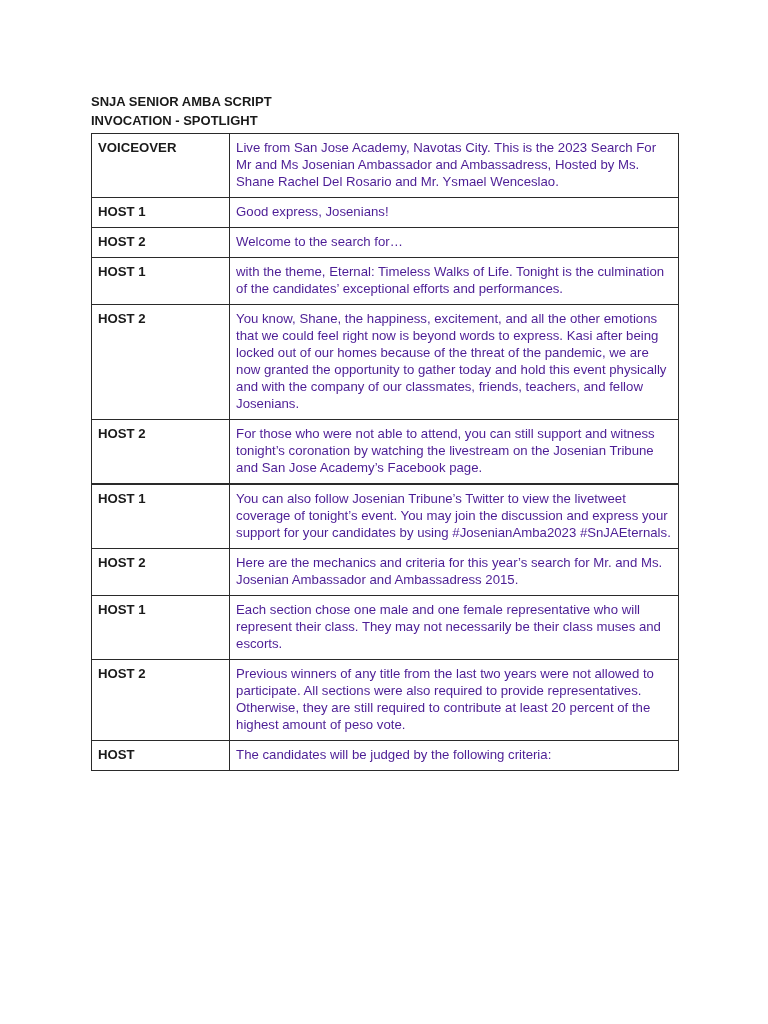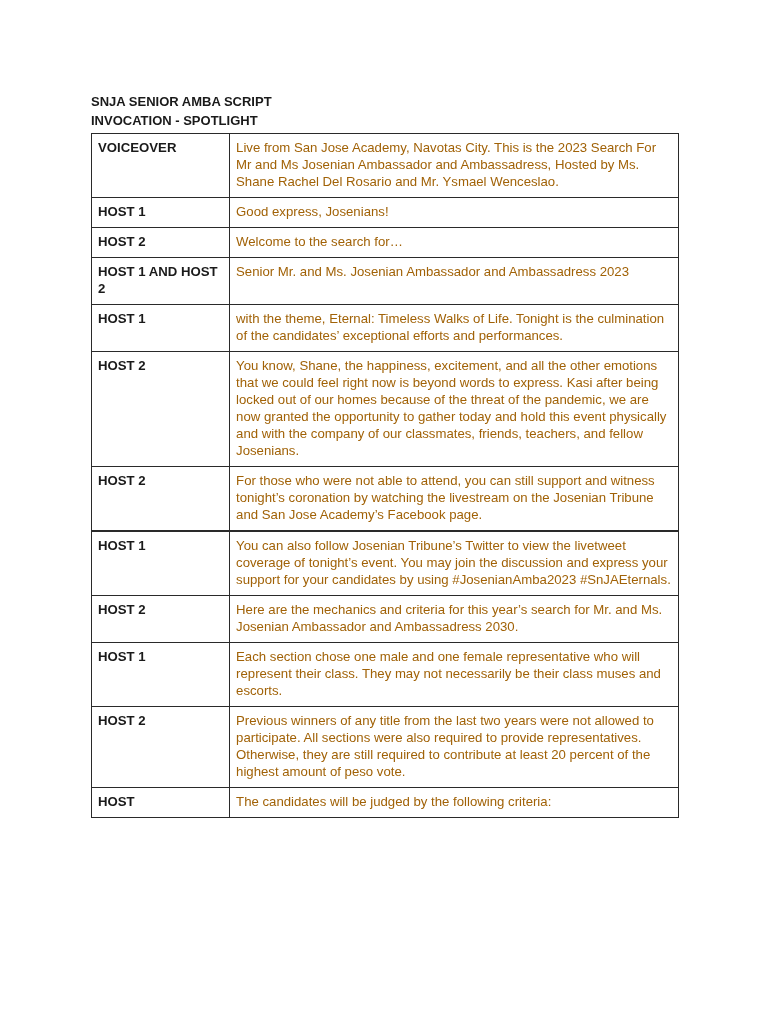--- a/index.html
+++ b/index.html
@@ -40,21 +40,21 @@
       border: 1px solid #2a2a2a;
       vertical-align: top;
       padding: 5px 6px 7px 6px;
     }
     td.speaker {
       width: 126px;
       font-weight: bold;
     }
     td.line {
       width: 442px;
-      color: #a16207;
+      color: #4c1d95;
     }
     td.speaker.red {
       color: #b3151b;
     }
     td.line.bold {
       font-weight: bold;
       color: #1a1a1a;
     }
     tr.thick-top td {
       border-top: 2px solid #2a2a2a;
@@ -75,42 +75,38 @@
       </tr>
       <tr>
         <td class="speaker">HOST 1</td>
         <td class="line">Good express, Josenians!</td>
       </tr>
       <tr>
         <td class="speaker">HOST 2</td>
         <td class="line">Welcome to the search for…</td>
       </tr>
       <tr>
-        <td class="speaker">HOST 1 AND HOST 2</td>
-        <td class="line">Senior Mr.  and Ms. Josenian Ambassador and Ambassadress 2023</td>
-      </tr>
-      <tr>
         <td class="speaker">HOST 1</td>
         <td class="line">with the theme, Eternal: Timeless Walks of Life. Tonight is the culmination of the candidates’ exceptional efforts and performances.</td>
       </tr>
       <tr>
         <td class="speaker">HOST 2</td>
         <td class="line">You know, Shane, the happiness, excitement, and all the other emotions that we could feel right now is beyond words to express. Kasi after being locked out of our homes because of the threat of the pandemic, we are now granted the opportunity to gather today and hold this event physically and with the company of our classmates, friends, teachers, and fellow Josenians.</td>
       </tr>
       <tr>
         <td class="speaker">HOST 2</td>
         <td class="line">For those who were not able to attend, you can still support and witness tonight’s coronation by watching the livestream on the Josenian Tribune and San Jose Academy’s Facebook page.</td>
       </tr>
       <tr class="thick-top">
         <td class="speaker">HOST 1</td>
         <td class="line">You can also follow Josenian Tribune’s Twitter to view the livetweet coverage of tonight’s event. You may join the discussion and express your support for your candidates by using #JosenianAmba2023 #SnJAEternals.</td>
       </tr>
       <tr>
         <td class="speaker">HOST 2</td>
-        <td class="line">Here are the mechanics and criteria for this year’s search for Mr. and Ms. Josenian Ambassador and Ambassadress 2030.</td>
+        <td class="line">Here are the mechanics and criteria for this year’s search for Mr. and Ms. Josenian Ambassador and Ambassadress 2015.</td>
       </tr>
       <tr>
         <td class="speaker">HOST 1</td>
         <td class="line">Each section chose one male and one female representative who will represent their class. They may not necessarily be their class muses and escorts.</td>
       </tr>
       <tr>
         <td class="speaker">HOST 2</td>
         <td class="line">Previous winners of any title from the last two years were not allowed to participate. All sections were also required to provide representatives. Otherwise, they are still required to contribute at least 20 percent of the highest amount of peso vote.</td>
       </tr>
       <tr>

